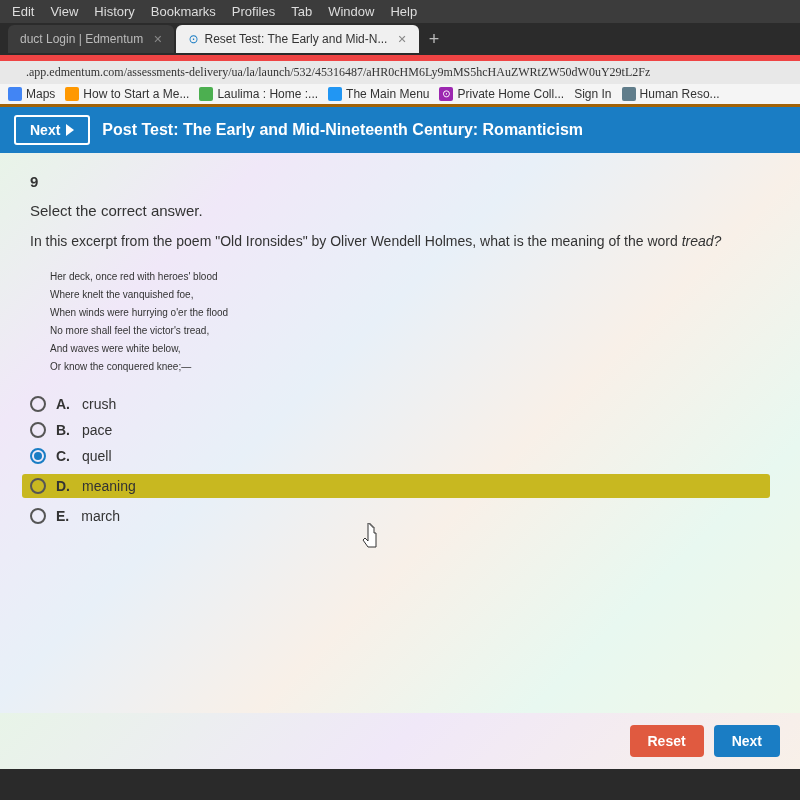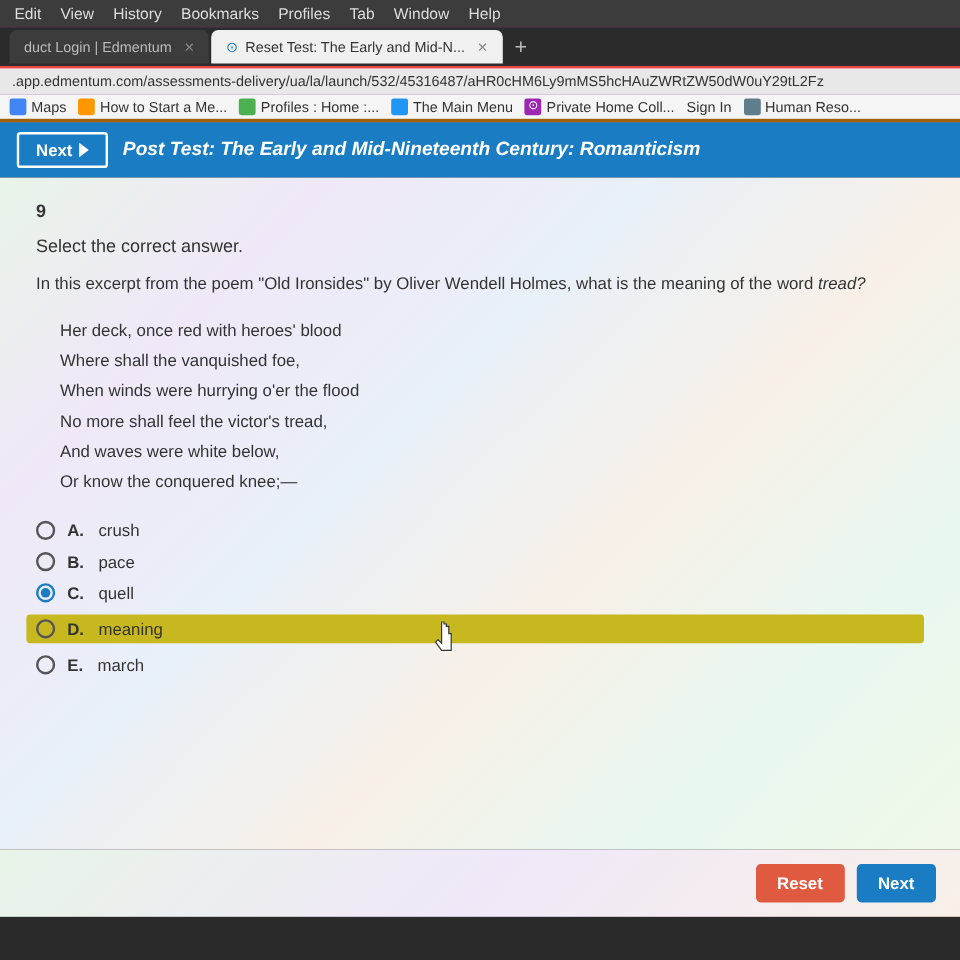--- a/index.html
+++ b/index.html
@@ -71,27 +71,28 @@
       border: none;
       color: #bbb;
       font-size: 18px;
       cursor: pointer;
       padding: 0 8px;
       align-self: center;
     }
 
     .address-bar {
       background: #e8e8e8;
-      padding: 4px 10px;
+      padding: 4px 26px;
       font-size: 12px;
       color: #333;
-      border-top: 2px solid #ef4444;
+      border-top: 6px solid #ef4444;
       white-space: nowrap;
       overflow: hidden;
       text-overflow: ellipsis;
+      font-family: Liberation Serif, serif;
     }
 
     .bookmarks-bar {
       display: flex;
       align-items: center;
       padding: 3px 8px;
       background: #f5f5f5;
       border-bottom: 3px solid #a16207;
       gap: 10px;
       font-size: 12px;
@@ -151,21 +152,20 @@
       height: 0;
       border-top: 6px solid transparent;
       border-bottom: 6px solid transparent;
       border-left: 8px solid #fff;
     }
 
     .test-title {
       color: #fff;
       font-size: 16px;
       font-weight: bold;
-      font-style: italic;
     }
 
     
     .content-area {
       background: linear-gradient(135deg, #e8f4e8 0%, #f0e8f8 20%, #e8f0f8 40%, #f8f0e8 60%, #e8f8f0 80%, #f0f8e8 100%);
       padding: 20px 30px;
       min-height: 560px;
       position: relative;
     }
 
@@ -189,21 +189,21 @@
       line-height: 1.5;
     }
 
     .question-text em {
       font-style: italic;
     }
 
     .poem {
       margin-left: 20px;
       margin-bottom: 20px;
-      font-size: 14px;
+      font-size: 10px;
       color: #333;
       line-height: 1.8;
     }
 
     .answers {
       display: flex;
       flex-direction: column;
       gap: 10px;
       margin-top: 10px;
     }
@@ -321,21 +321,21 @@
     <div class="bookmark-item">
       <span class="bookmark-icon bm-maps"></span>
       <span>Maps</span>
     </div>
     <div class="bookmark-item">
       <span class="bookmark-icon bm-howto"></span>
       <span>How to Start a Me...</span>
     </div>
     <div class="bookmark-item">
       <span class="bookmark-icon bm-laulima"></span>
-      <span>Profiles : Home :...</span>
+      <span>Laulima : Home :...</span>
     </div>
     <div class="bookmark-item">
       <span class="bookmark-icon bm-main"></span>
       <span>The Main Menu</span>
     </div>
     <div class="bookmark-item">
       <span class="bookmark-icon bm-private" style="font-size:10px; color:#fff; text-align:center; line-height:14px;">⊙</span>
       <span>Private Home Coll...</span>
     </div>
     <div class="bookmark-item">
@@ -359,21 +359,21 @@
 <div class="content-area">
   <div class="question-number">9</div>
   <div class="instruction">Select the correct answer.</div>
   <div class="question-text">
     <span>In this excerpt from the poem "Old Ironsides" by Oliver Wendell Holmes, what is the meaning of the word</span>
     <em>tread?</em>
   </div>
 
   <div class="poem">
     <div>Her deck, once red with heroes' blood</div>
-    <div>Where shall the vanquished foe,</div>
+    <div>Where knelt the vanquished foe,</div>
     <div>When winds were hurrying o'er the flood</div>
     <div>No more shall feel the victor's tread,</div>
     <div>And waves were white below,</div>
     <div>Or know the conquered knee;—</div>
   </div>
 
   <div class="answers">
 
     <div class="answer-option">
       <div class="radio-btn"></div>

